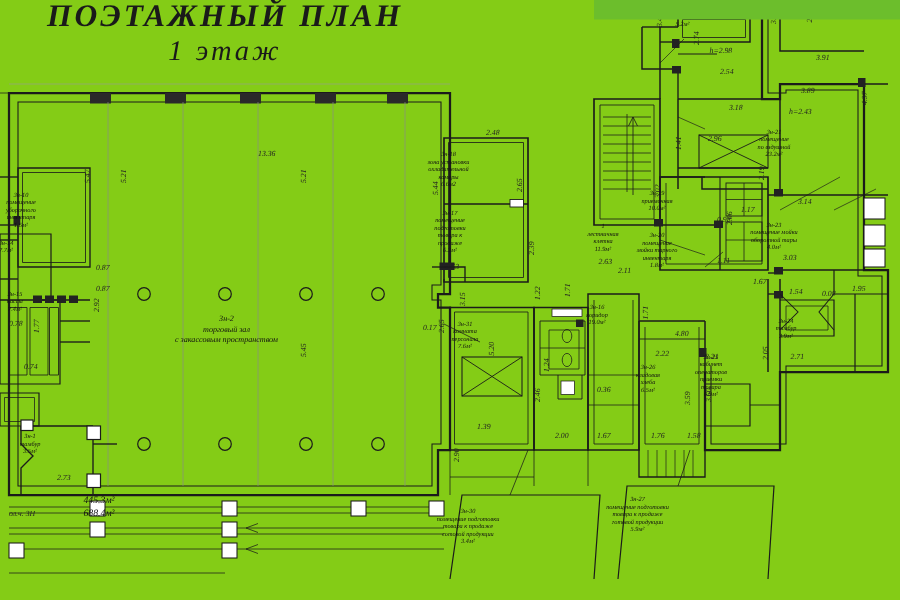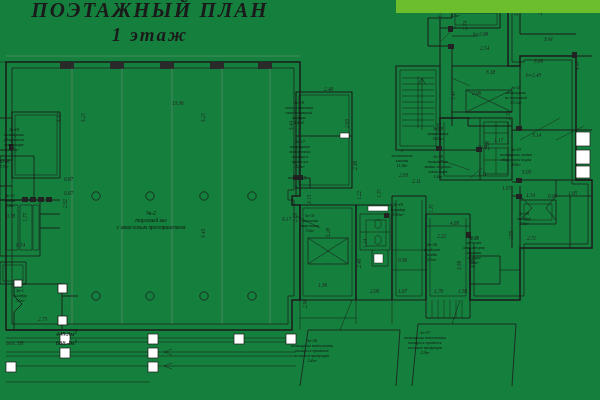--- a/index.html
+++ b/index.html
@@ -4,21 +4,21 @@
 <style>
   html, body {
     margin: 0;
     padding: 0;
     background: #ffffff;
   }
   #page {
     position: relative;
     width: 600px;
     height: 400px;
-    background: #15803d;
+    background: #84cc16;
     overflow: hidden;
     font-family: "Liberation Sans", sans-serif;
   }
   #plan-svg {
     position: absolute;
     left: 0;
     top: 0;
     width: 600px;
     height: 400px;
   }
@@ -37,21 +37,21 @@
     font-weight: bold;
     font-size: 21px;
     letter-spacing: 2px;
     color: #1a1a1a;
     margin: -2px 0 0 0;
     white-space: nowrap;
   }
   .title-sub {
     font-family: "Liberation Serif", serif;
     font-style: italic;
-    font-weight: bold;
+    font-weight: normal;
     font-size: 19px;
     letter-spacing: 2px;
     color: #1a1a1a;
     margin: 1px 0 0 0;
   }
   
   #green-banner {
     position: absolute;
     left: 396px;
     top: 0;

